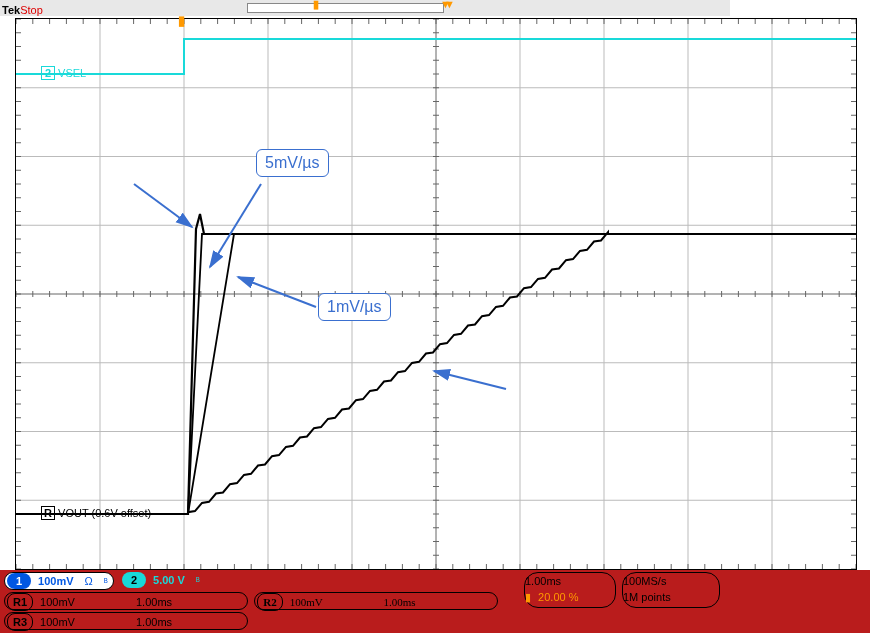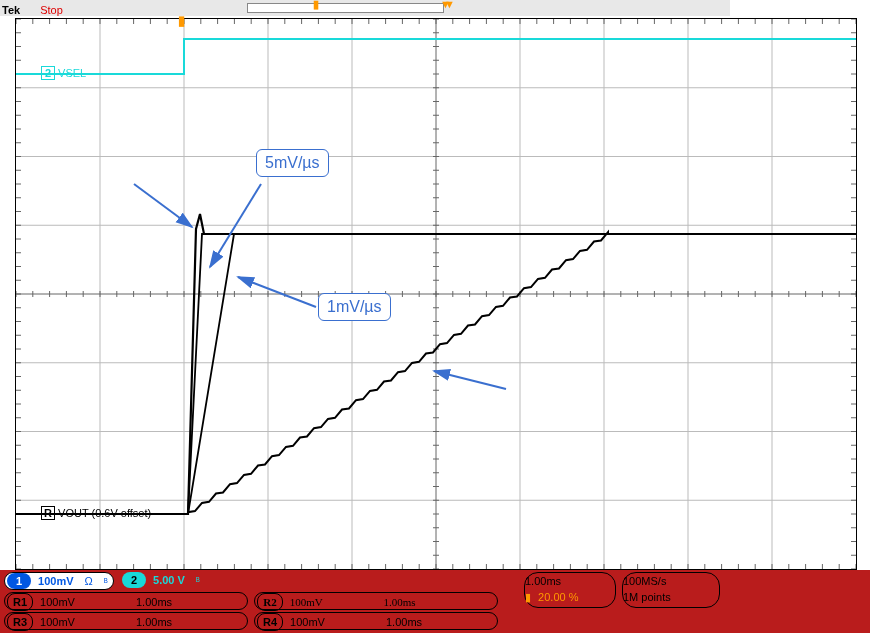--- a/index.html
+++ b/index.html
@@ -1,19 +1,19 @@
 <!DOCTYPE html>
 <html><head>
 <meta charset="utf-8">
 <style>
   html,body{margin:0;padding:0;background:#fff;font-family:Arial,Helvetica,sans-serif;font-size:11px;}
   .scope{position:relative;width:870px;height:633px;}
   .topbar{position:absolute;left:0;top:0;width:730px;height:16px;background:#e8e8e8;display:flex;align-items:flex-end;}
   .tek{font-weight:bold;color:#000;margin-left:2px;}
-  .stop{color:#d00;margin-left:20px;}
+  .stop{color:#d00;margin-left:0;}
   .trigbar{position:absolute;left:247px;top:0;width:195px;height:14px;}
   .trigbar .box{position:absolute;top:3px;height:8px;width:195px;border:1px solid #888;background:#fff;}
   .trigbar .tmark{position:absolute;top:-2px;color:#f90;font-weight:bold;}
   .ymark{position:absolute;color:#f90;font-weight:bold;top:-2px;}
   .plot{position:absolute;left:15px;top:18px;width:840px;height:550px;border:1px solid #000;background:#fff;}
   .chlabel{position:absolute;font-family:Arial;font-size:11px;padding-left:39px;}
   .chnum{display:inline-block;width:12px;height:12px;line-height:12px;text-align:center;border:1px solid #000;font-weight:bold;}
   
   .ann{position:absolute;background:#fff;border:1.5px solid #3a6fcf;padding:4px 8px;border-radius:6px;color:#3a6fcf;font-size:16px;}
   .status{position:absolute;left:0;top:570px;width:870px;height:63px;background:#b91c1c;}
@@ -407,25 +407,20 @@
     <div class="slot" style="left:254px;top:22px;width:242px;font-family:Liberation Serif, serif;">
       <span class="chid r" style="border:1px solid #000;border-radius:8px;">R2</span>
       <span>100mV</span>
       <span style="margin-left:50px;">1.00ms</span>
     </div>
     <div class="slot" style="left:4px;top:42px;width:242px;">
       <span class="chid r" style="border:1px solid #000;border-radius:8px;">R3</span>
       <span>100mV</span>
       <span style="margin-left:50px;">1.00ms</span>
     </div>
-    <div class="slot" style="left:254px;top:42px;width:242px;">
-      <span class="chid r" style="border:1px solid #000;border-radius:8px;">R4</span>
-      <span>100mV</span>
-      <span style="margin-left:50px;">1.00ms</span>
-    </div>
 
     <div class="slot" style="left:524px;top:2px;width:90px;height:34px;line-height:16px;">
       <div>1.00ms</div>
       <div style="color:#f90;">▮ <span>20.00 %</span></div>
     </div>
     <div class="slot" style="left:622px;top:2px;width:96px;height:34px;line-height:16px;">
       <div>100MS/s</div>
       <div>1M points</div>
     </div>
   </div>

